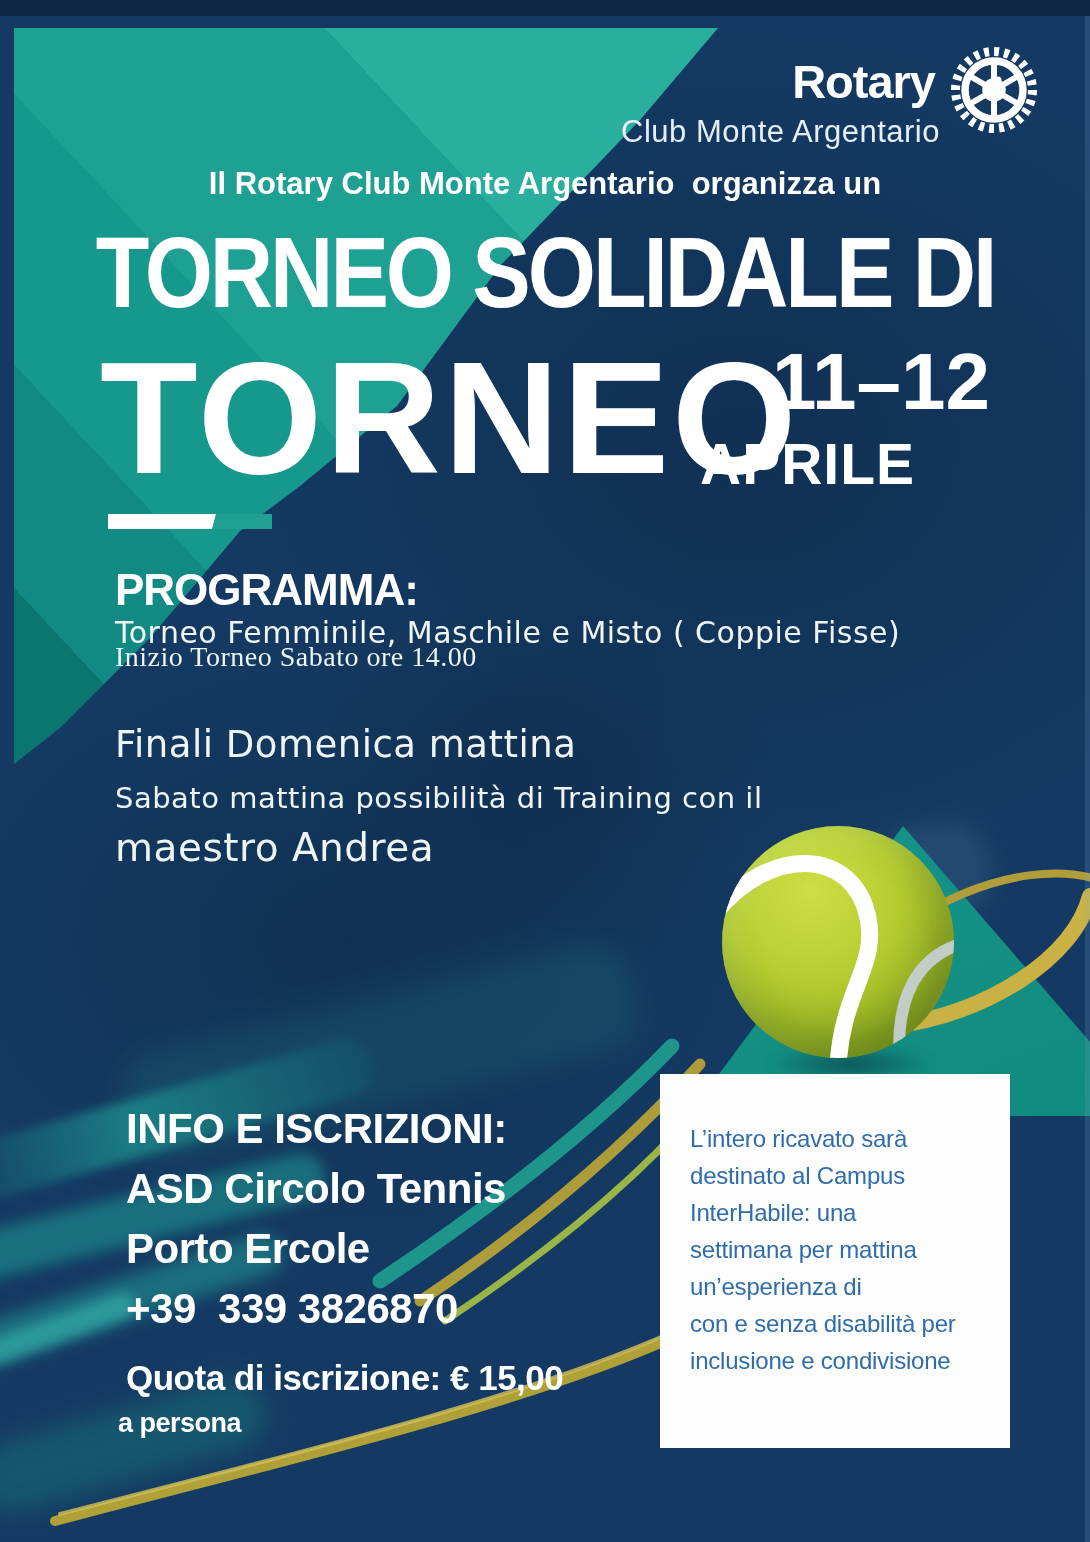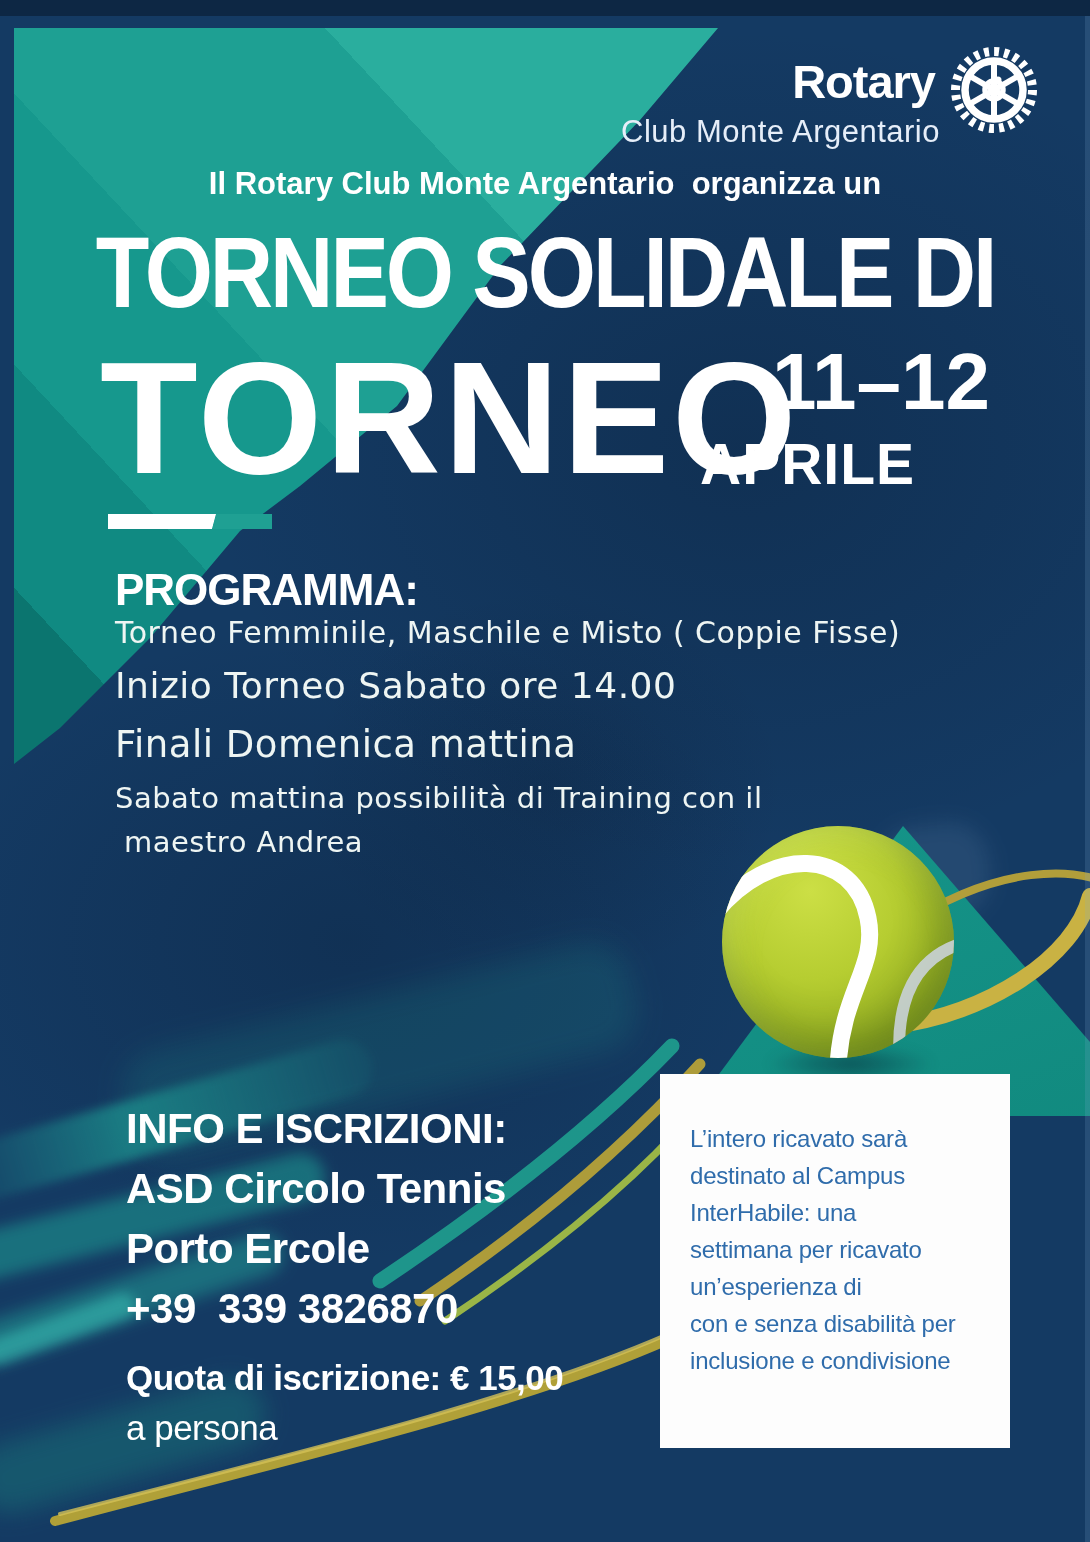--- a/index.html
+++ b/index.html
@@ -57,31 +57,31 @@
   .title1{left:0;top:206px;width:100%;text-align:center;font-size:86px;font-weight:700;letter-spacing:-3px;transform:scale(1.02,1.16);transform-origin:center top;}
   .sport{left:100px;top:322px;font-size:160px;font-weight:700;letter-spacing:3px;}
   .underline{position:absolute;left:108px;top:498px;width:164px;height:15px;z-index:6;
     background:linear-gradient(105deg,#ffffff 64%,#1fa093 64.5%);}
   .days{left:700px;top:326px;width:290px;text-align:right;font-size:80px;font-weight:700;}
   .month{left:700px;top:420px;width:290px;text-align:left;font-size:57px;font-weight:600;letter-spacing:1px;}
 
   .prog-h{left:115px;top:552px;font-size:44px;font-weight:700;letter-spacing:-1px;}
   .hand{font-family:"DejaVu Sans",sans-serif;color:#eef5f3;font-weight:400;letter-spacing:.5px;}
   .p0{left:115px;top:602px;font-size:30px;}
-  .p1{left:115px;top:652px;font-size:36px;}
+  .p1{left:115px;top:627px;font-size:28px;font-family:Liberation Serif, serif;}
   .p2{left:115px;top:710px;font-size:37px;}
   .p3{left:115px;top:768px;font-size:29px;}
-  .p4{left:124px;top:812px;font-size:29px;}
+  .p4{left:115px;top:812px;font-size:39px;}
 
   .i0{left:126px;top:1092px;font-size:42px;font-weight:700;letter-spacing:-.5px;}
   .i1{left:126px;top:1152px;font-size:42px;font-weight:700;letter-spacing:-.5px;}
   .i2{left:126px;top:1212px;font-size:42px;font-weight:700;letter-spacing:-.5px;}
   .i3{left:126px;top:1272px;font-size:42px;font-weight:700;letter-spacing:-.5px;white-space:pre-wrap;}
   .f0{left:126px;top:1344px;font-size:35px;font-weight:700;letter-spacing:-.5px;}
-  .f1{left:126px;top:1394px;font-size:35px;font-weight:400;letter-spacing:-.5px;}
+  .f1{left:118px;top:1394px;font-size:27px;font-weight:700;letter-spacing:-.5px;}
 
   .note-box{
     position:absolute;left:660px;top:1058px;width:350px;height:374px;z-index:5;
     background:#fdfdfd;box-sizing:border-box;padding:46px 24px 4px 30px;
   }
   .note-line{
     font-family:"Liberation Sans",sans-serif;
     font-size:24px;line-height:37px;color:var(--note,#2f6cab);
     font-weight:500;letter-spacing:-.2px;white-space:nowrap;
   }
@@ -166,19 +166,19 @@
   <div class="t i1">ASD Circolo Tennis</div>
   <div class="t i2">Porto Ercole</div>
   <div class="t i3">+39  339 3826870</div>
   <div class="t f0">Quota di iscrizione: € 15,00</div>
   <div class="t f1">a persona</div>
 
   <div class="note-box">
     <div class="note-line">L’intero ricavato sarà</div>
     <div class="note-line">destinato al Campus</div>
     <div class="note-line">InterHabile: una</div>
-    <div class="note-line">settimana per ricavato</div>
+    <div class="note-line">settimana per mattina</div>
     <div class="note-line">un’esperienza di</div>
     <div class="note-line">con e senza disabilità per</div>
     <div class="note-line">inclusione e condivisione</div>
   </div>
 
 </div>
 
 </body></html>

